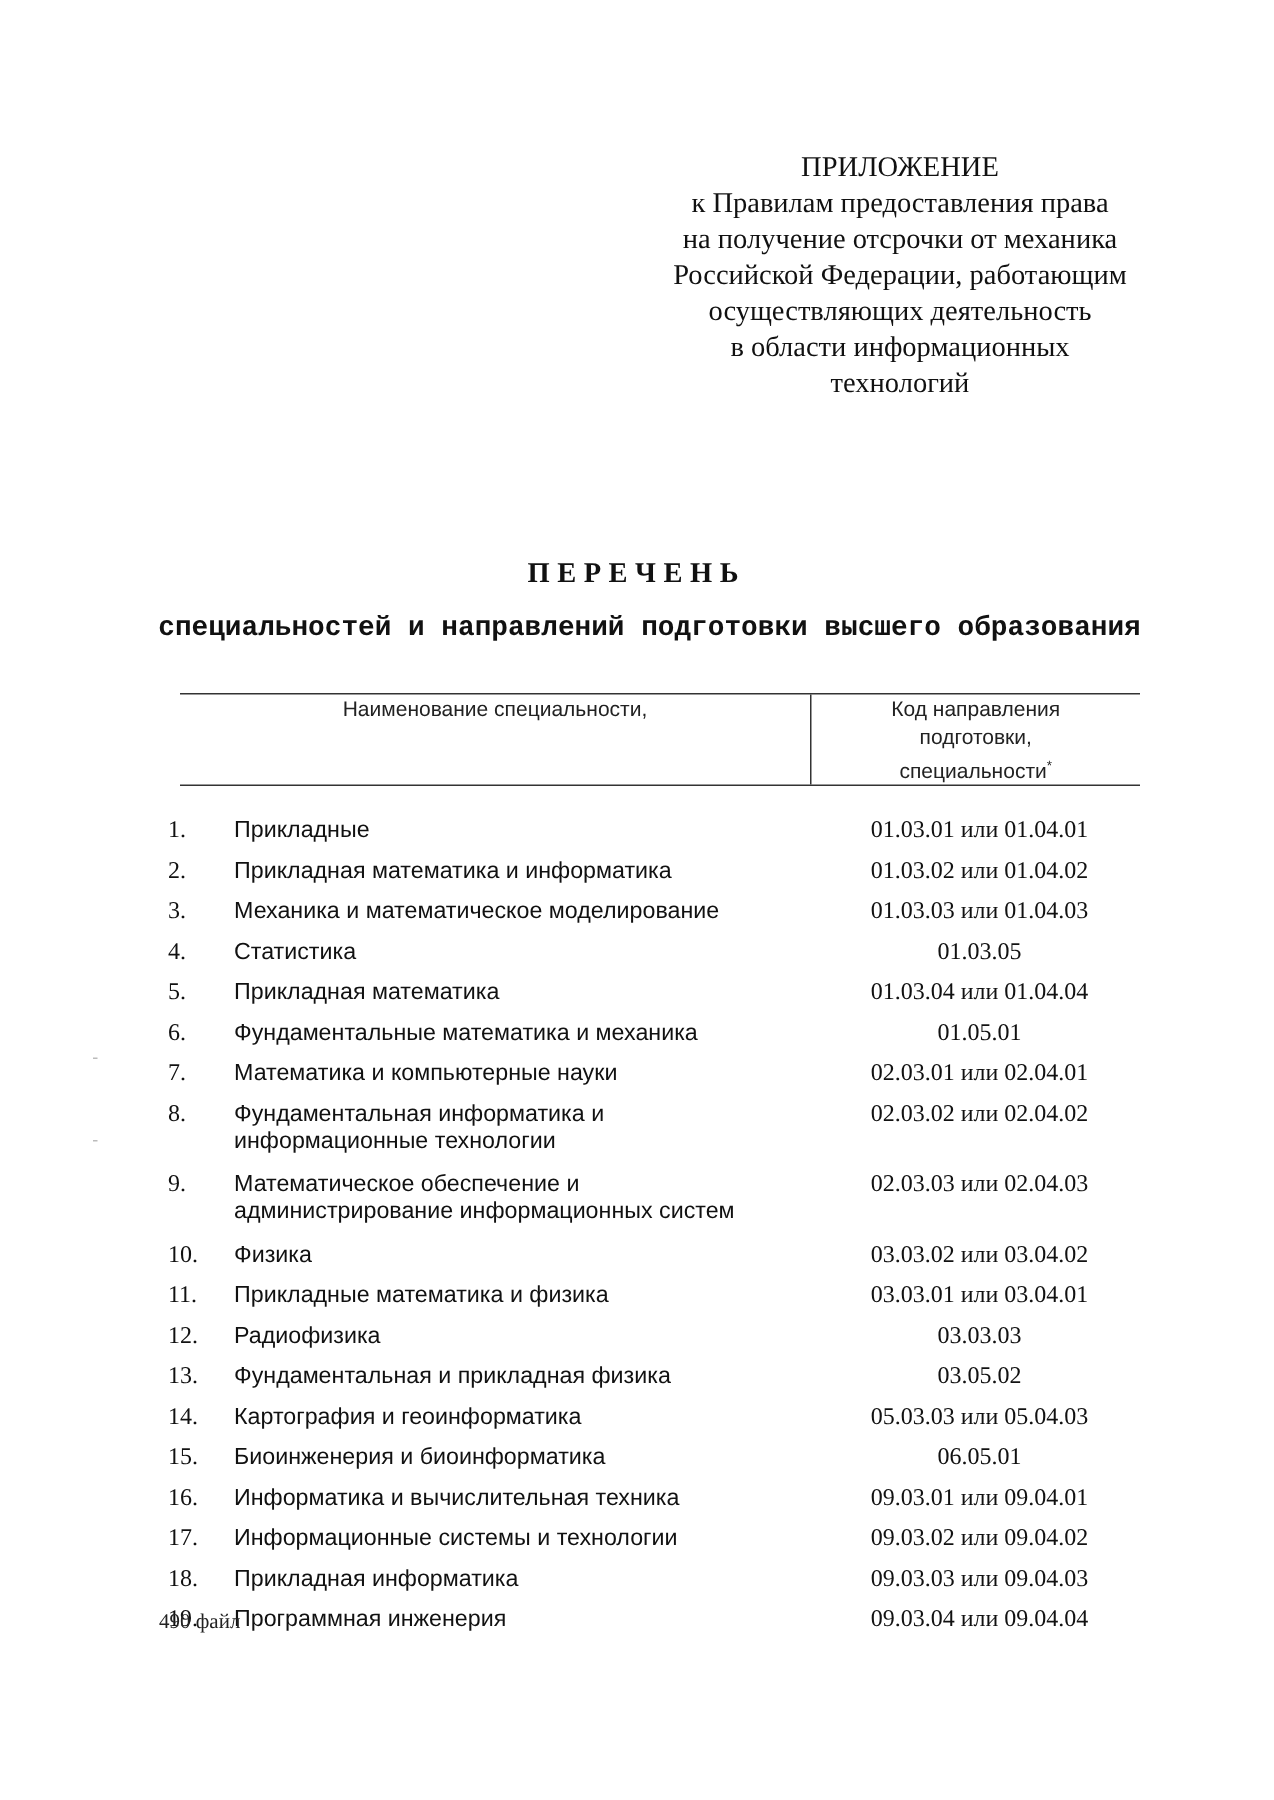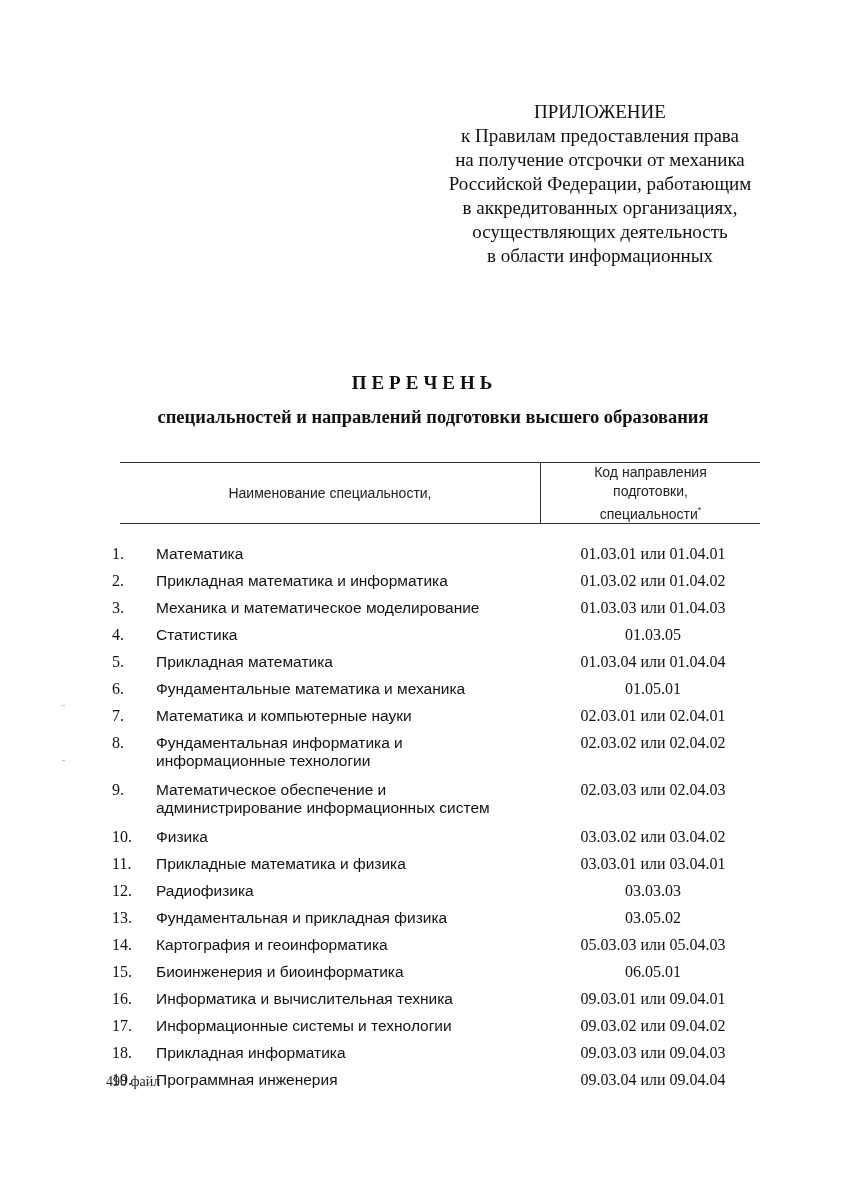--- a/index.html
+++ b/index.html
@@ -5,27 +5,27 @@
     html, body { margin: 0; padding: 0; background: #ffffff; }
     body { width: 849px; height: 1200px; position: relative; overflow: hidden;
            font-family: "Liberation Serif", serif; color: #111; }
     .appendix { position: absolute; left: 420px; top: 100px; width: 360px;
                 text-align: center; font-size: 19px; line-height: 24px; }
     .appendix .line { display: block; }
     .title { position: absolute; left: 0; width: 849px; top: 372px; text-align: center;
              font-size: 19px; font-weight: bold; letter-spacing: 5px; }
     .subtitle { position: absolute; left: 0; width: 866px; top: 406px; text-align: center;
                 font-size: 18.5px; font-weight: bold; font-family: "Liberation Sans Narrow","Liberation Sans", sans-serif; }
-    .subtitle span { font-family: Liberation Serif, serif; }
+    .subtitle span { font-family: Liberation Mono, monospace; }
     .tbl-head { position: absolute; left: 120px; top: 462px; width: 640px; height: 60px;
                 border-top: 1.5px solid #333; border-bottom: 1.5px solid #333;
                 font-family: "Liberation Sans", sans-serif; font-size: 14px; color: #222; }
     .tbl-head .c1 { position: absolute; left: 0; top: 0; width: 420px; height: 60px;
                     border-right: 1px solid #333; text-align: center; display: flex;
-                    flex-direction: column; justify-content: center; line-height: 19px; }
+                    flex-direction: column; justify-content: space-between; line-height: 19px; }
     .tbl-head .c2 { position: absolute; left: 421px; top: 0; width: 219px; height: 60px;
                     text-align: center; display: flex; flex-direction: column;
                     line-height: 19px; }
     sup.star { font-size: 9px; vertical-align: super; }
     .rows { position: absolute; left: 0; top: 0; width: 849px; }
     .row { position: absolute; left: 0; width: 849px; font-size: 15.5px; line-height: 18px;
            font-family: "Liberation Sans", sans-serif; color: #111; }
     .row .num { position: absolute; left: 112px; width: 40px; font-family: "Liberation Serif", serif; font-size: 16px; }
     .row .name { position: absolute; left: 156px; width: 380px; }
     .row .code { position: absolute; left: 548px; width: 210px; text-align: center; font-family: "Liberation Serif", serif; font-size: 16px; }
@@ -33,43 +33,43 @@
     .dot { position: absolute; left: 62px; width: 3px; height: 1px; background: #bbb; }
   </style>
 </head>
 <body>
 
 <div class="appendix">
   <span class="line">ПРИЛОЖЕНИЕ</span>
   <span class="line">к Правилам предоставления права</span>
   <span class="line">на получение отсрочки от механика</span>
   <span class="line">Российской Федерации, работающим</span>
-  <span class="line">в аккредитованных организациях,</span>
   <span class="line">осуществляющих деятельность</span>
   <span class="line">в области информационных</span>
+  <span class="line">технологий</span>
 </div>
 
 <div class="title">ПЕРЕЧЕНЬ</div>
 <div class="subtitle"><span>специальностей и направлений подготовки высшего образования</span></div>
 
 <div class="tbl-head">
   <div class="c1">
     <div>Наименование специальности,</div>
   </div>
   <div class="c2">
     <div>Код направления</div>
     <div>подготовки,</div>
     <div><span>специальности</span><sup class="star">*</sup></div>
   </div>
 </div>
 
 <div class="rows" id="rows">
     <div class="row" style="top: 545px;">
       <span class="num">1.</span>
-      <span class="name">Математика</span>
+      <span class="name">Прикладные</span>
       <span class="code">01.03.01 или 01.04.01</span>
     </div>
     <div class="row" style="top: 572px;">
       <span class="num">2.</span>
       <span class="name">Прикладная математика и информатика</span>
       <span class="code">01.03.02 или 01.04.02</span>
     </div>
     <div class="row" style="top: 599px;">
       <span class="num">3.</span>
       <span class="name">Механика и математическое моделирование</span>

